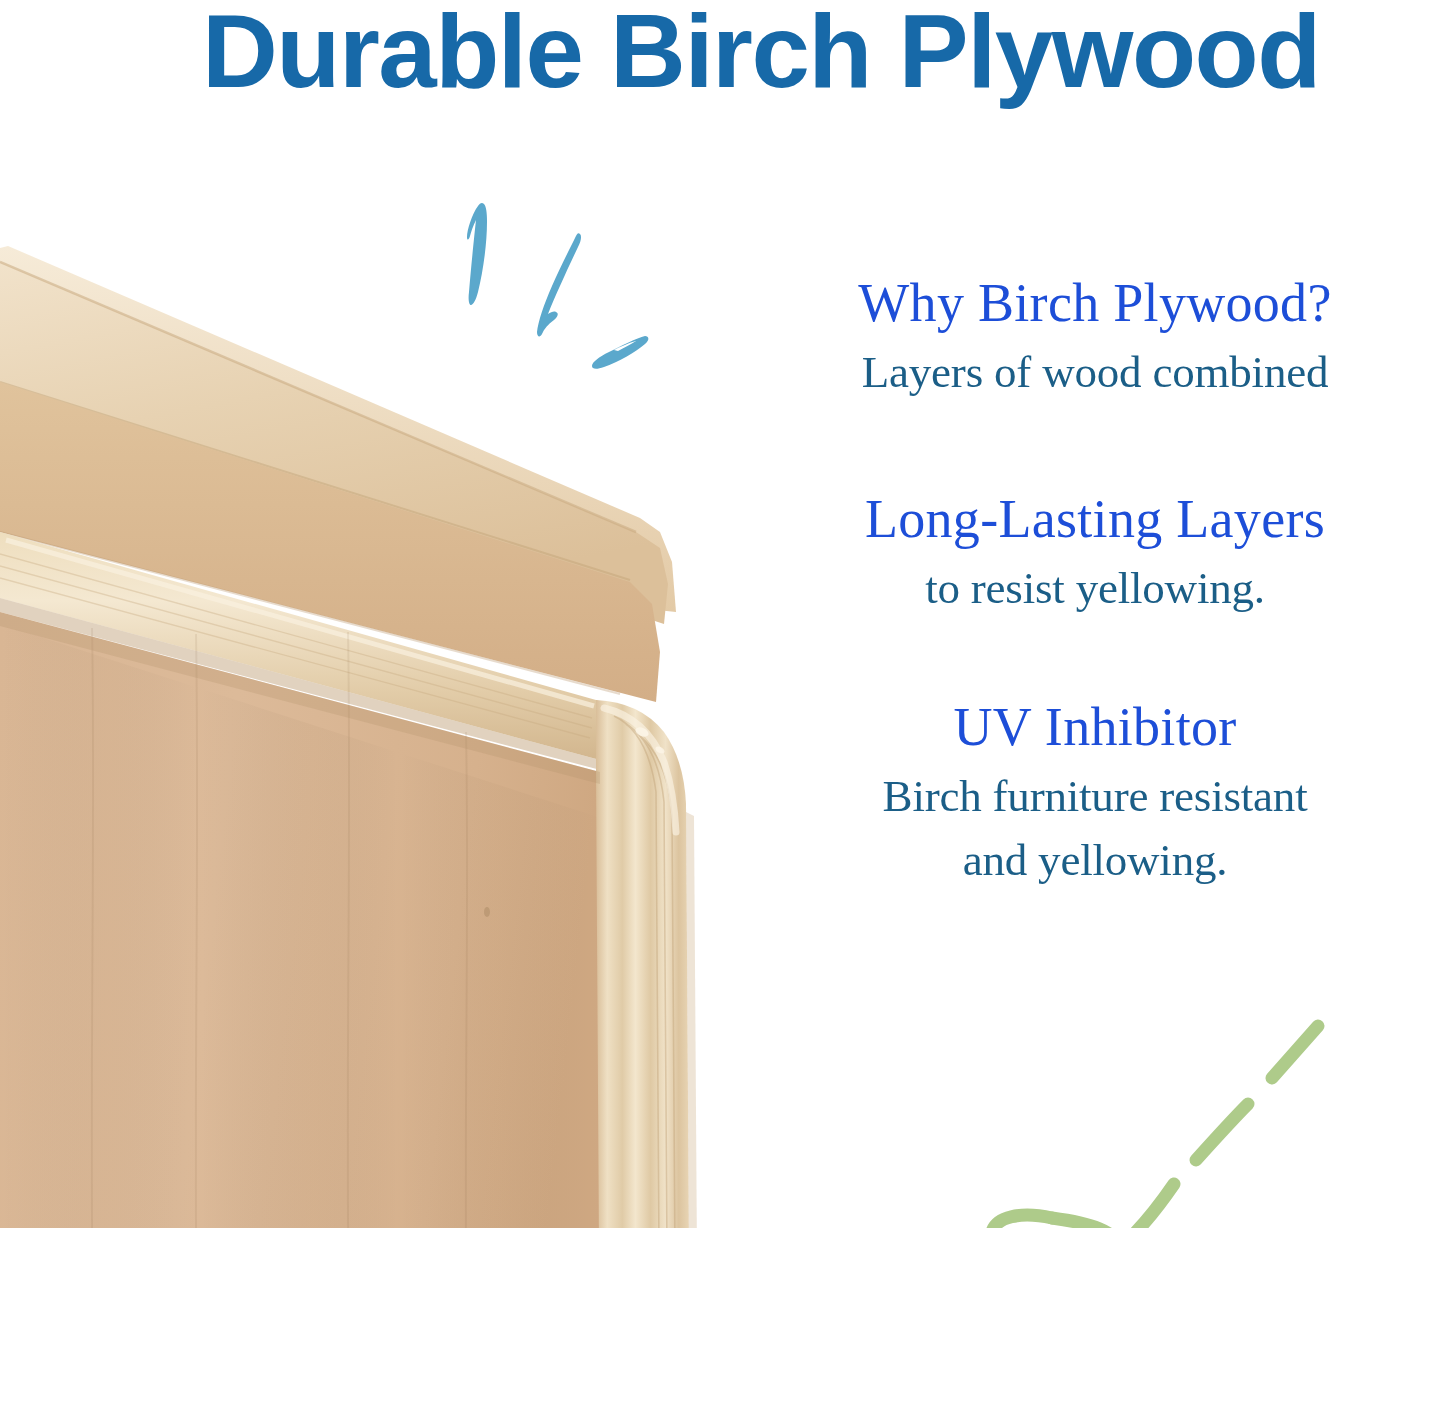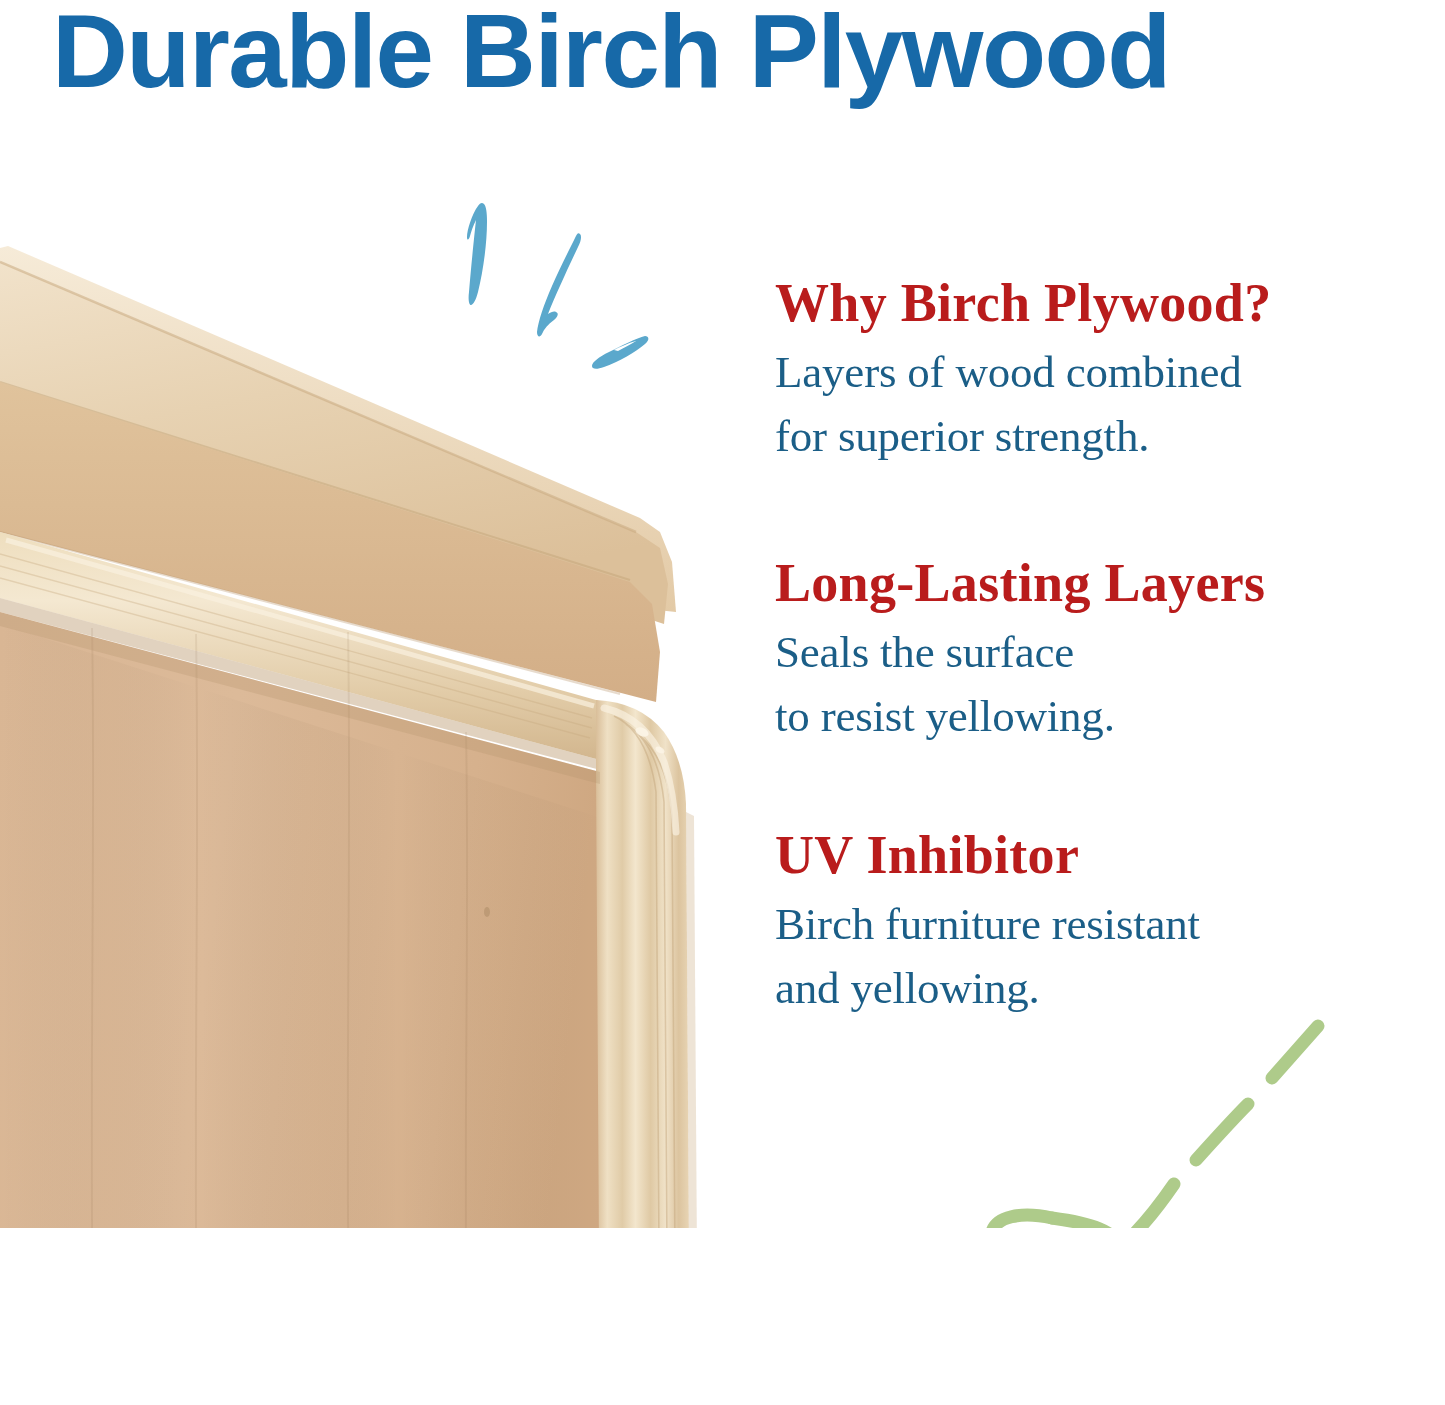--- a/index.html
+++ b/index.html
@@ -10,20 +10,21 @@
   body {
     font-family: "Liberation Sans", sans-serif;
   }
 
   #infographic {
     position: relative;
     width: 1445px;
     height: 1228px;
     background: #ffffff;
     overflow: hidden;
+    text-align: center;
   }
 
   
   .page-title {
     position: absolute;
     left: 52px;
     top: -4px;
     width: 1390px;
     font-family: "Liberation Sans", sans-serif;
     font-weight: 700;
@@ -52,24 +53,24 @@
     position: absolute;
     left: 775px;
     top: 272px;
     width: 640px;
   }
   .feature { margin-bottom: 36px; }
   .feature:last-child { margin-bottom: 16px; }
 
   .feature-heading {
     font-family: "Liberation Serif", serif;
-    font-weight: 700;
+    font-weight: 400;
     font-size: 54px;
     line-height: 62px;
-    color: #b91c1c;
+    color: #1d4ed8;
     margin: 0 0 6px 0;
     letter-spacing: 0.3px;
     white-space: nowrap;
   }
   .feature-body {
     font-family: Liberation Serif, serif;
     font-weight: 400;
     font-size: 45px;
     line-height: 64px;
     color: #1B5E87;
@@ -221,30 +222,28 @@
       <path d="M 0,380 L 600,540 L 600,552 L 0,394 Z" fill="#B08E66" opacity="0.25"></path>
     </svg>
   </div>
 
   <div class="text-column">
 
     <div class="feature">
       <div class="feature-heading">Why Birch Plywood?</div>
       <div class="feature-body">
         <span class="line">Layers of wood combined</span>
-        <span class="line">for superior strength.</span>
       </div>
     </div>
 
     <div class="sp-1"></div>
 
     <div class="feature">
       <div class="feature-heading">Long-Lasting Layers</div>
       <div class="feature-body">
-        <span class="line">Seals the surface</span>
         <span class="line">to resist yellowing.</span>
       </div>
     </div>
 
     <div class="sp-2"></div>
 
     <div class="feature">
       <div class="feature-heading">UV Inhibitor</div>
       <div class="feature-body">
         <span class="line">Birch furniture resistant</span>

